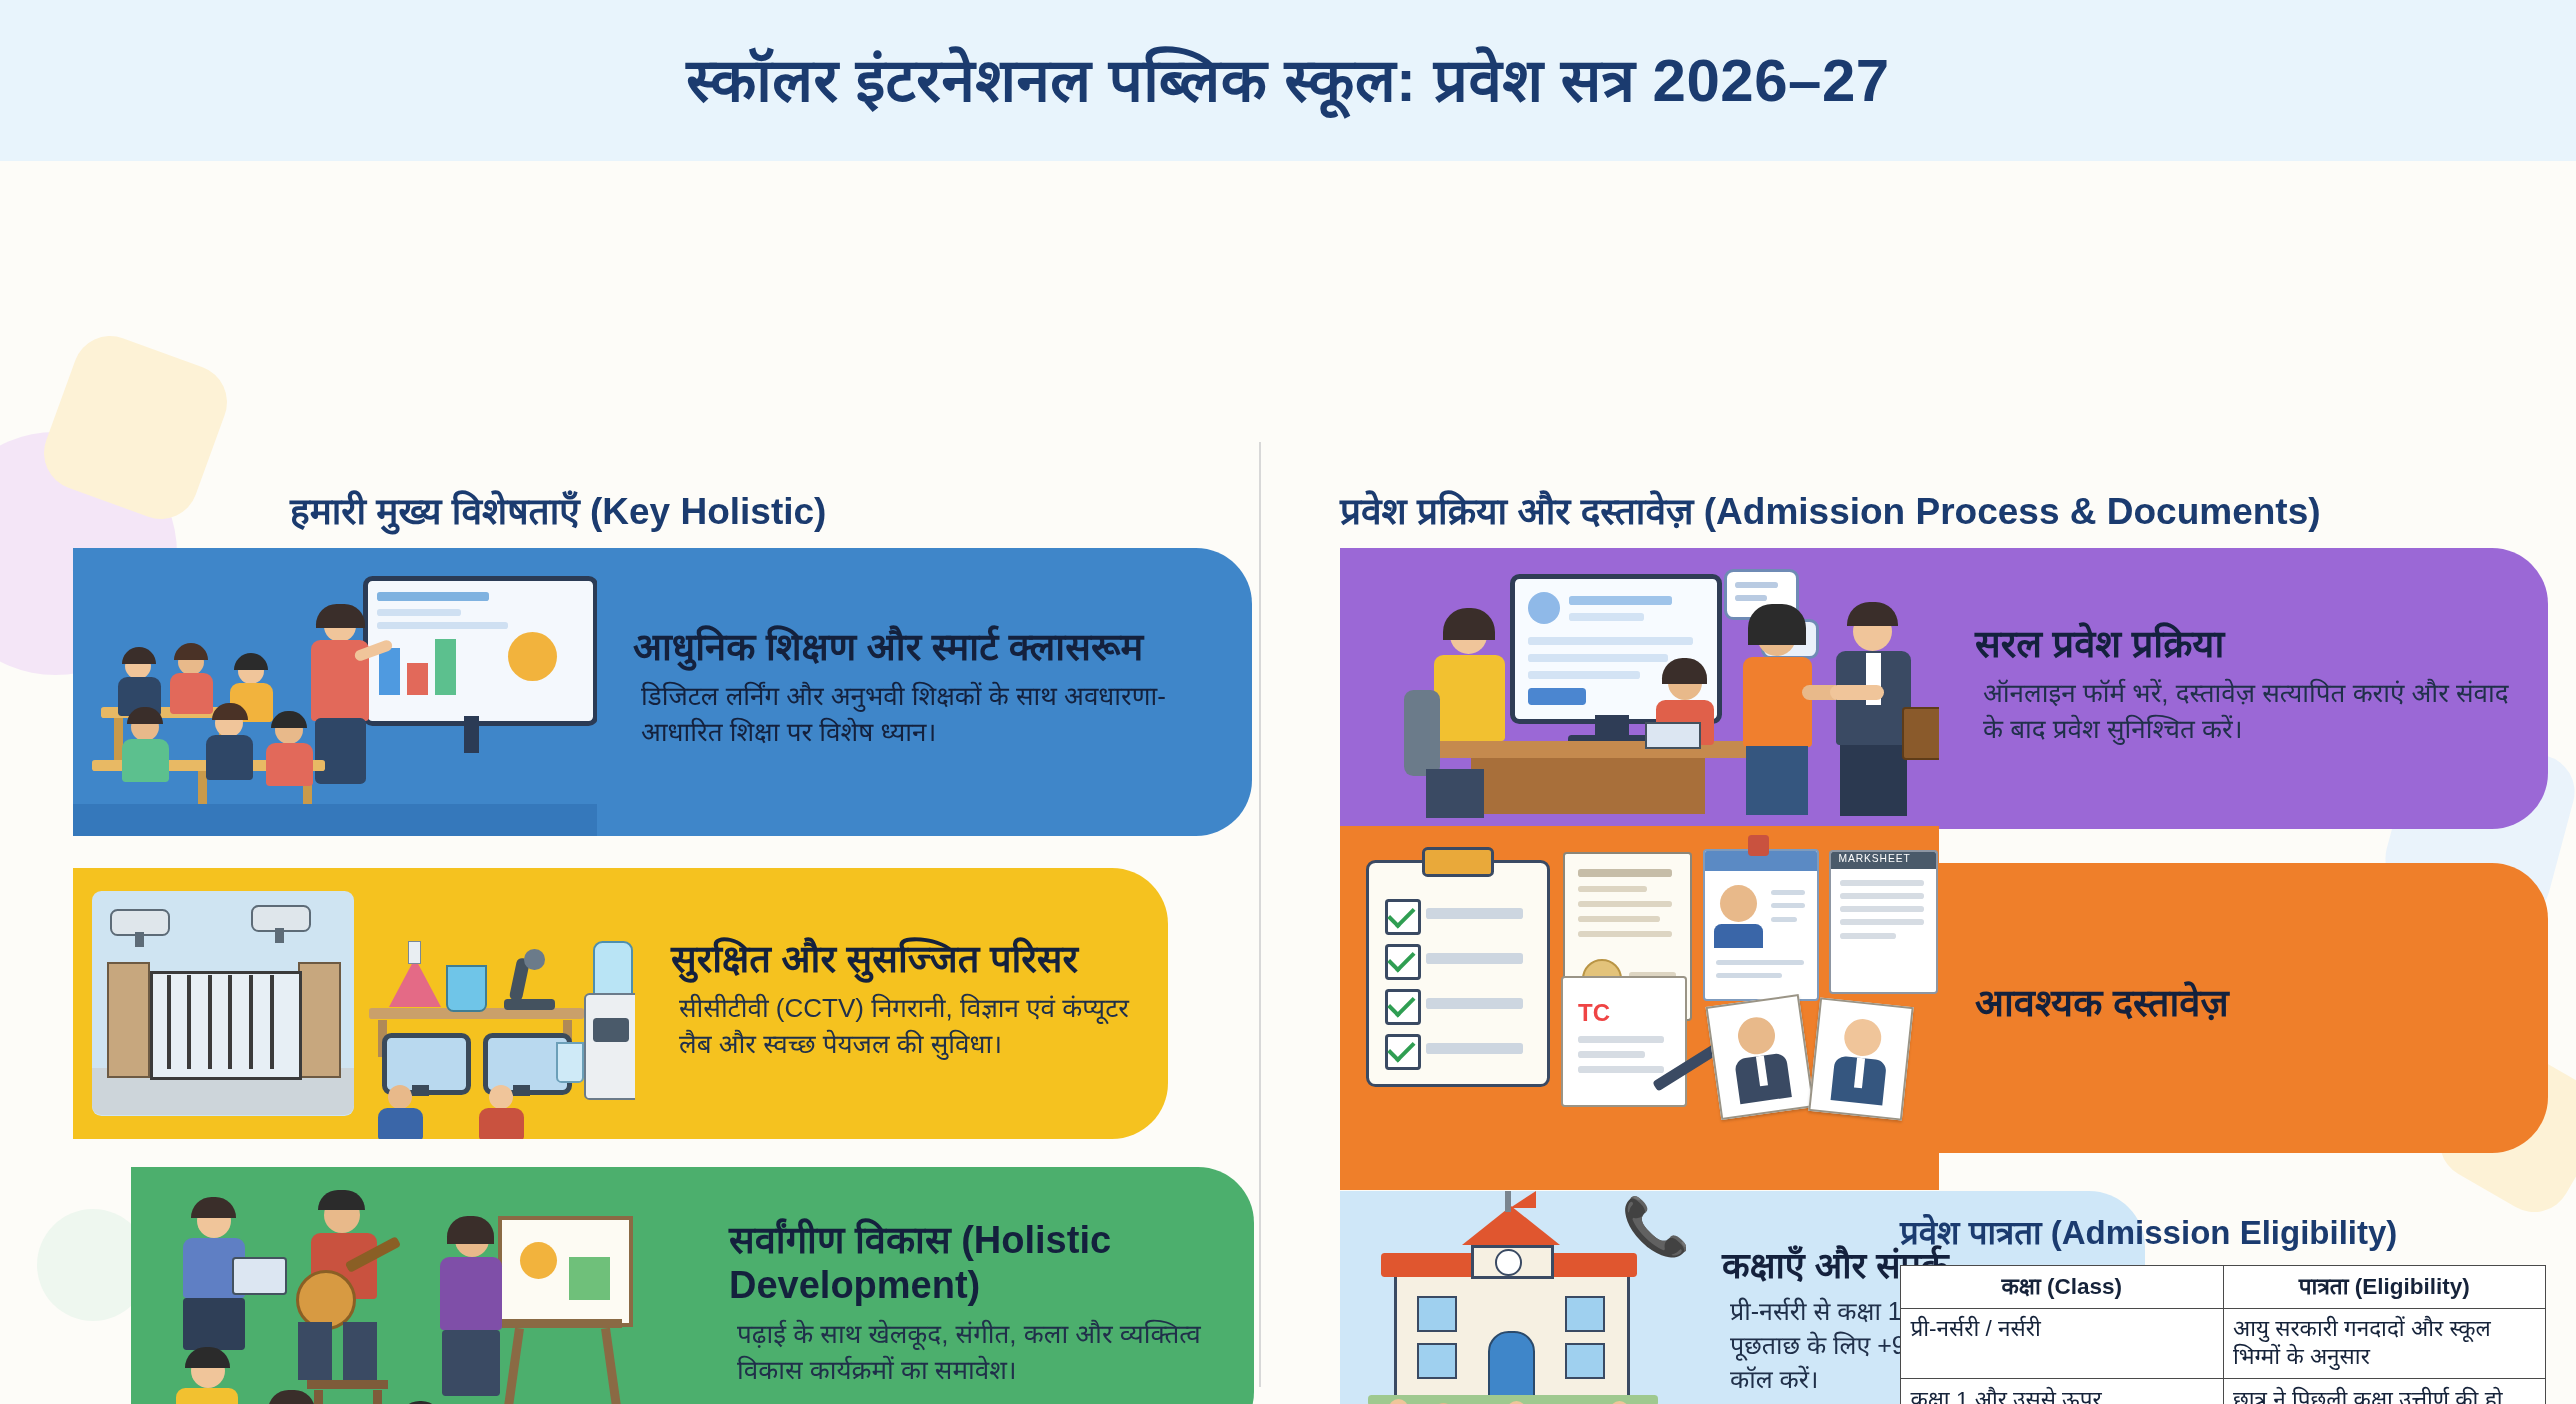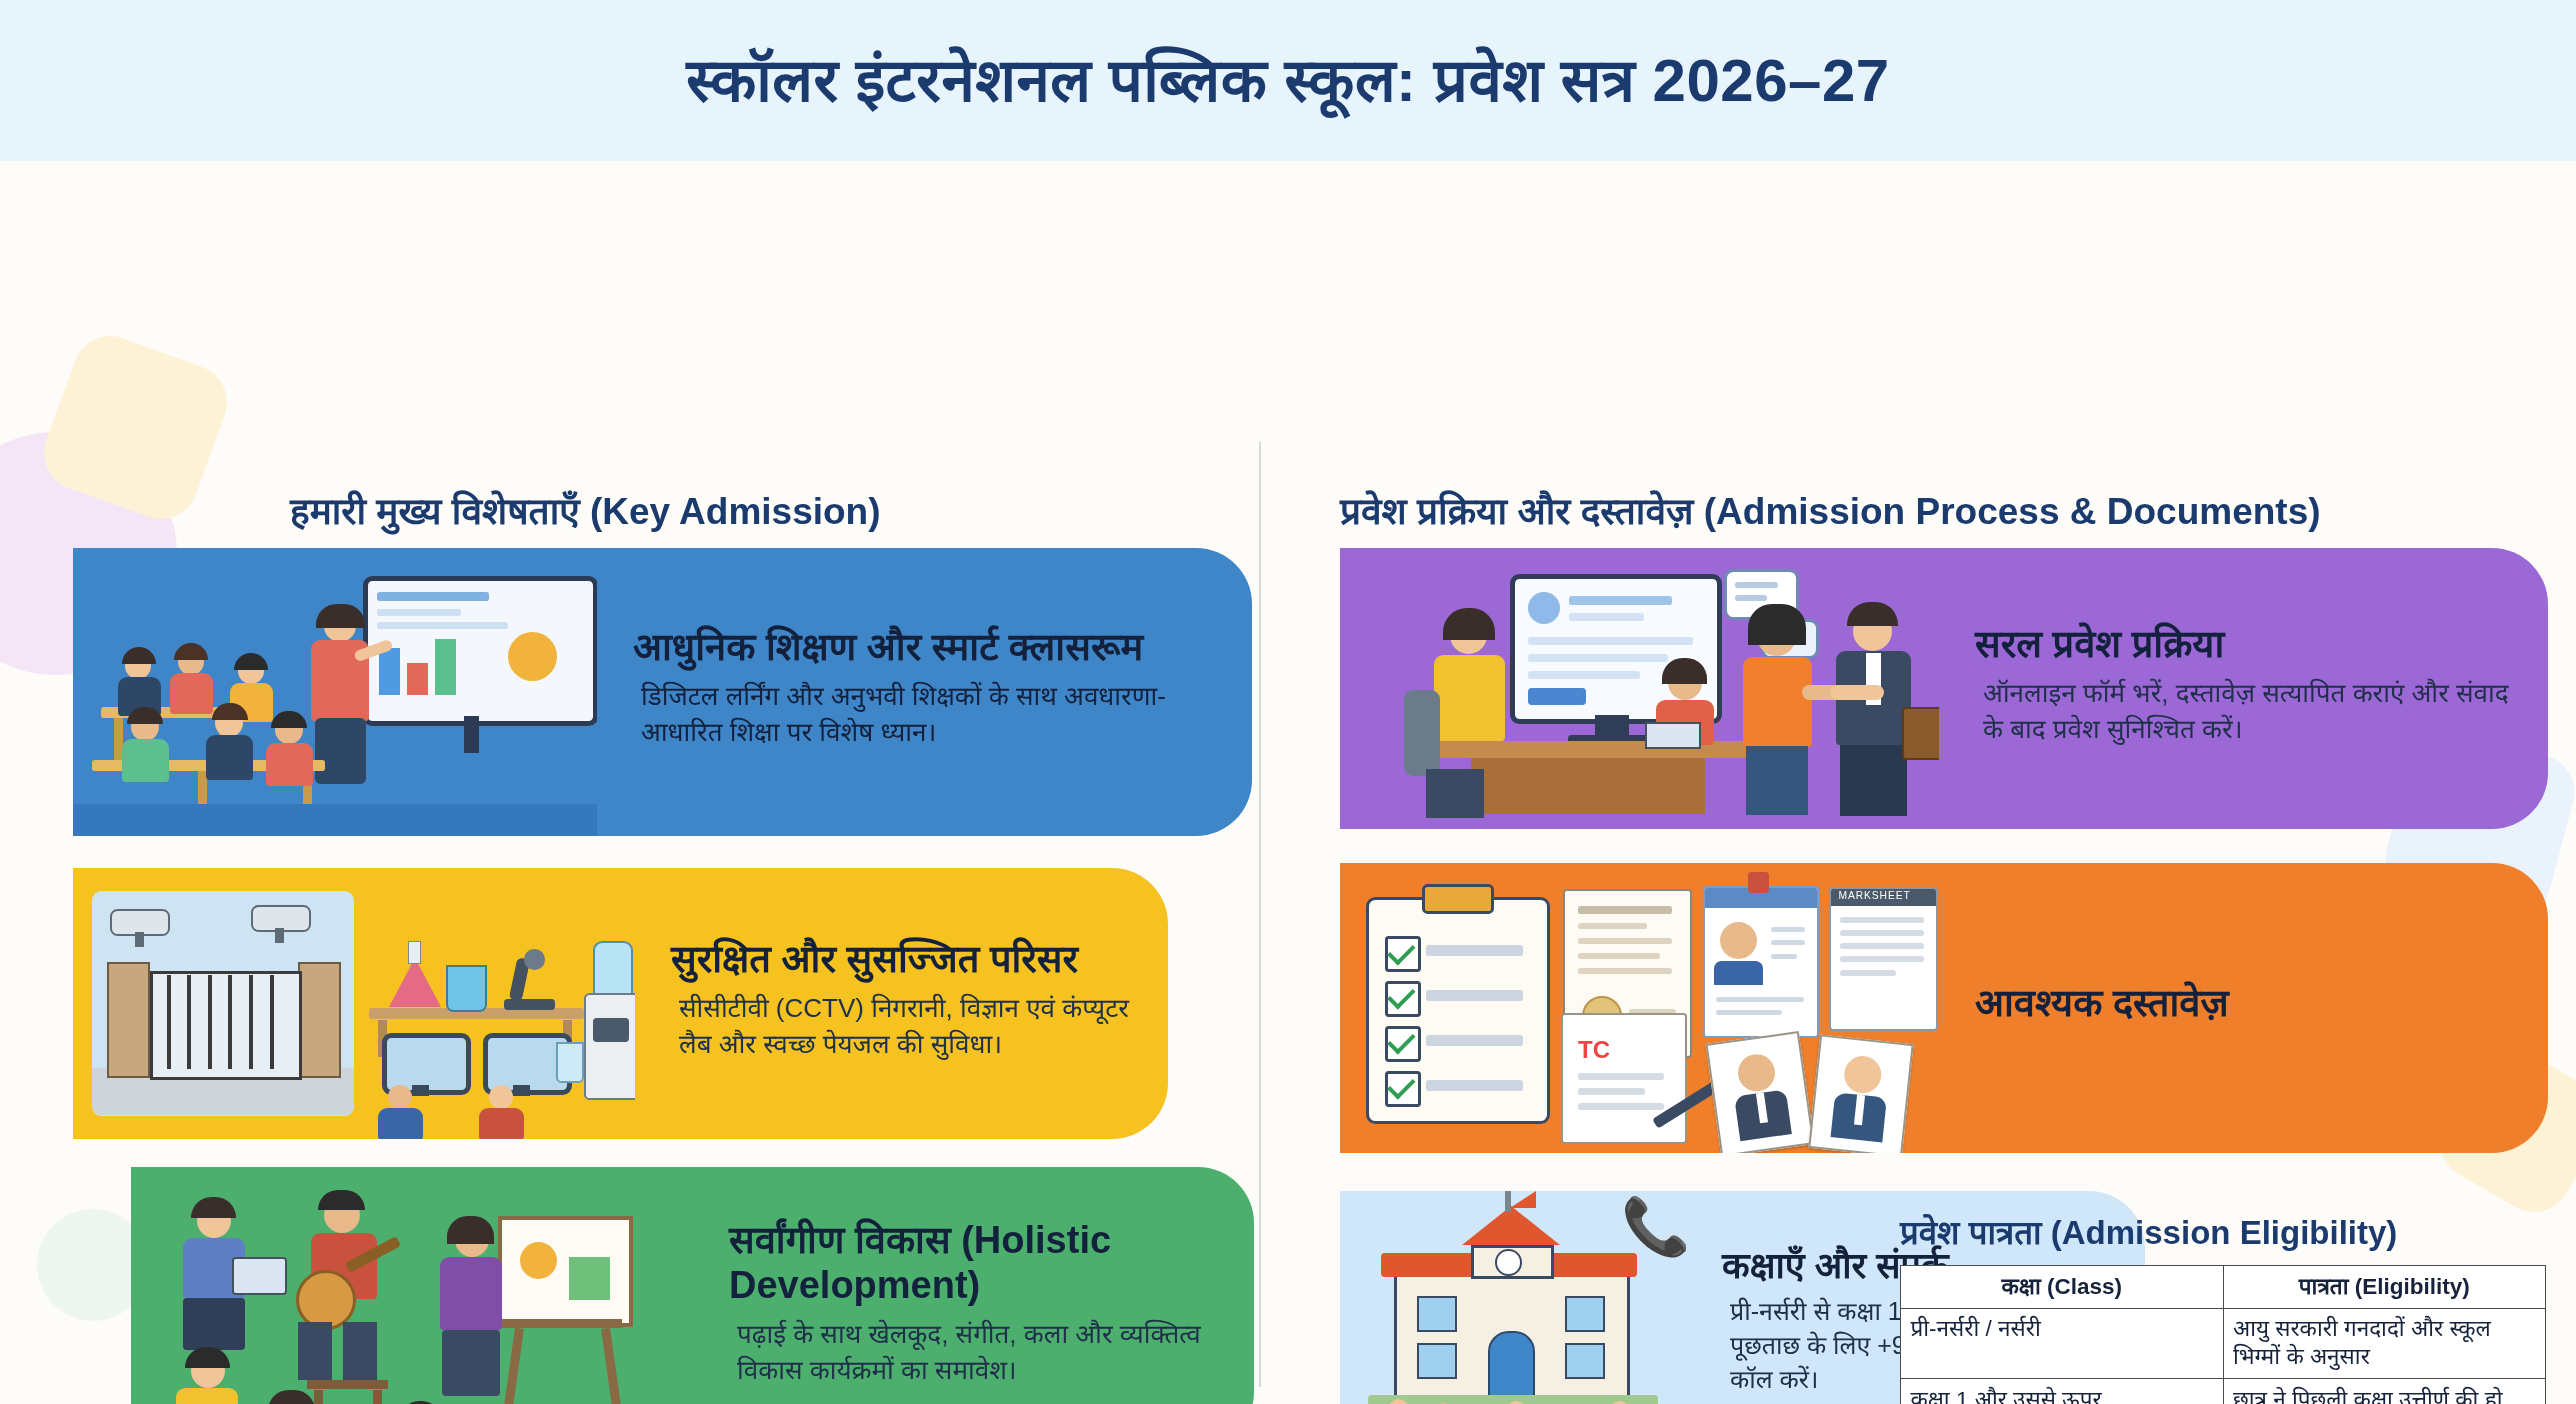--- a/index.html
+++ b/index.html
@@ -122,21 +122,21 @@
   .c3 { left: 131px; top: 1006px; width: 1123px; height: 281px; background: #4caf6d; border-bottom-left-radius: 22.5px;}
   .c3 .art { width: 562px; height: 281px; background: #4caf6d; }
   .c3 .txt { width: 562px; }
 
   
   .c4 { left: 1340px; top: 387px;  width: 1208px; height: 281px; background: #9b68d6; }
   .c4 .art { width: 599px; height: 281px; background: #9b68d6; }
   .c4 .txt { width: 608px; }
 
   .c5 { left: 1340px; top: 702px;  width: 1208px; height: 290px; background: #ef7f2a; }
-  .c5 .art { width: 599px; height: 290px; background: #ef7f2a; }
+  .c5 .art { width: 599px; height: 364px; background: #ef7f2a; }
   .c5 .txt { width: 608px; }
 
   .c6 { left: 1340px; top: 1030px; width: 805px; height: 267px; background: #cfe7f8; border-bottom-left-radius: 22.5px;}
   .c6 .art { width: 346px; height: 267px; background: #cfe7f8; }
   .c6 .txt { width: 459px; }
   .c6 h3 { font-size: 36px; margin-bottom: 7.5px;}
   .c6 p { font-size: 25px; line-height: 1.35; }
 
   
   .elig-wrap { position: absolute; left: 1900px; top: 1048px; width: 646px; z-index: 3;}
@@ -224,21 +224,21 @@
   <div class="blob b1"></div>
   <div class="blob b2"></div>
   <div class="blob b3"></div>
   <div class="blob b4"></div>
   <div class="blob b5"></div>
   <div class="blob b6"></div>
 
   <div class="divider"></div>
 
   <div class="col-heading lh-left">
-    <span>हमारी मुख्य विशेषताएँ </span><span class="en">(Key Admission)</span>
+    <span>हमारी मुख्य विशेषताएँ </span><span class="en">(Key Holistic)</span>
   </div>
   <div class="col-heading lh-right">
     <span>प्रवेश प्रक्रिया और दस्तावेज़ </span><span class="en">(Admission Process &amp; Documents)</span>
   </div>
 
   <div class="card c1">
     <div class="art">
 
       <div class="rect" style="left:0;top:0;width:524px;height:288px;background:#3f86c9;"></div>
 

